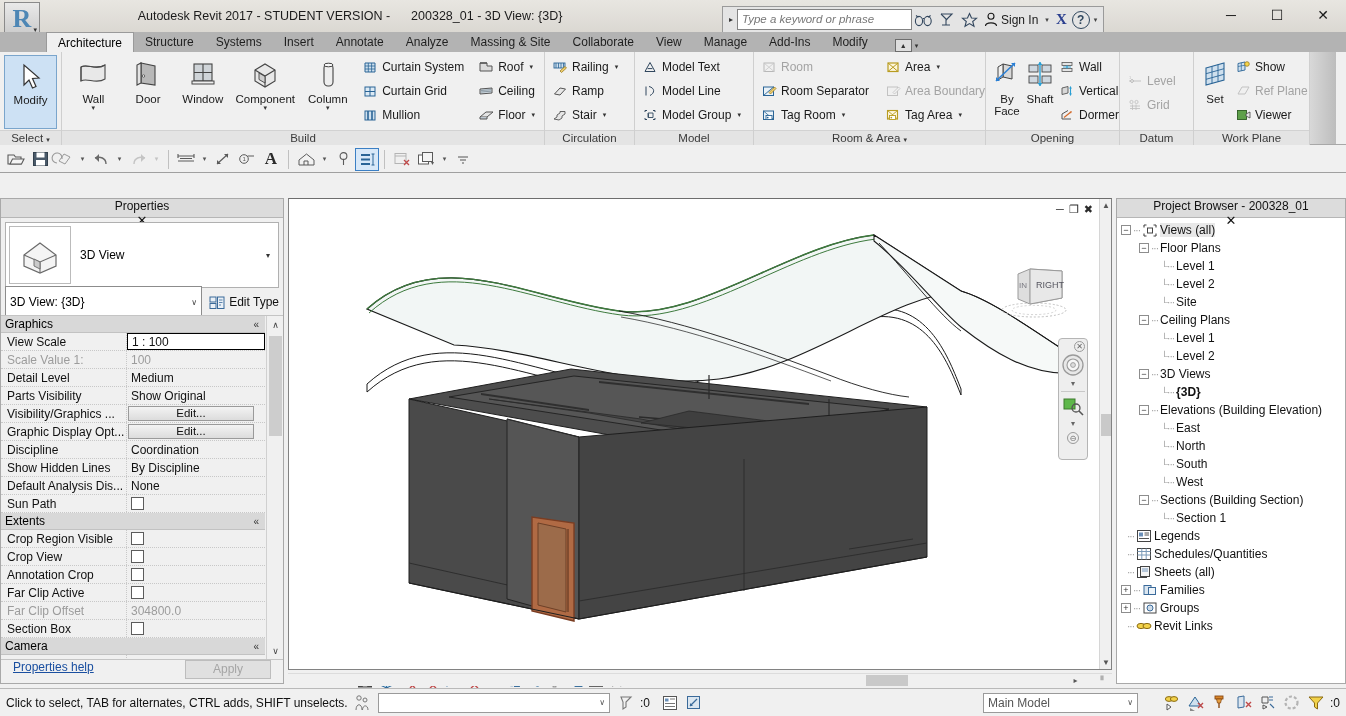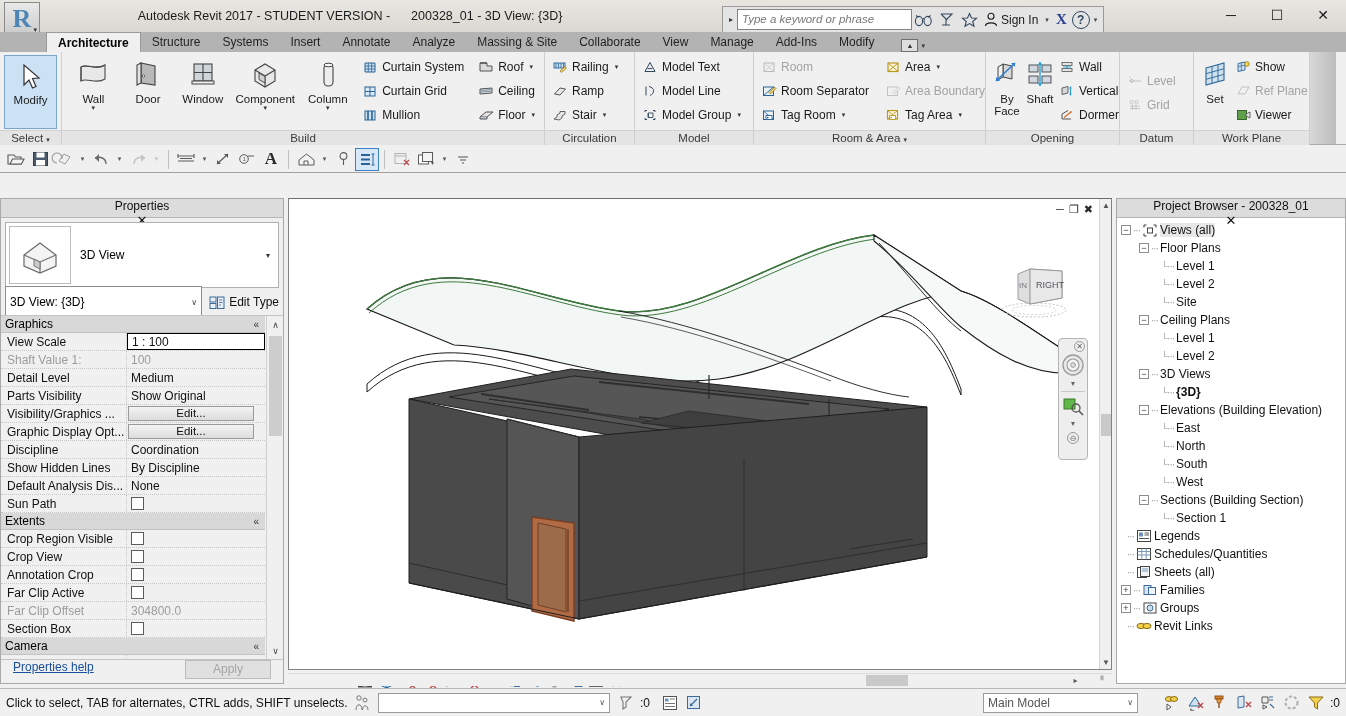--- a/index.html
+++ b/index.html
@@ -87,21 +87,20 @@
     padding-left: 46px;
   }
   .tab {
     height: 20px; line-height: 20px; padding: 0 11px;
     font-size: 12px; color: #1f1f1f; white-space: nowrap;
   }
   .tab.active {
     background: #f0f0f0; color: #000;
     border-left: 1px solid #9a9a9a; border-right: 1px solid #9a9a9a;
     border-top: 1px solid #9a9a9a;
-    font-weight: bold;
   }
   .tab-min {
     display: flex; align-items: center; gap: 3px; padding-left: 16px;
   }
   .tab-min .box {
     width: 17px; height: 13px; border: 1px solid #6d6d6d; background: #dedede;
     display: flex; align-items: center; justify-content: center;
     font-size: 7px; color: #333;
   }
 
@@ -1027,21 +1026,21 @@
 
         <div class="grp-row">
           <span class="gname">Graphics</span>
           <span class="gchev">«</span>
         </div>
         <div class="prow">
           <div class="pk">View Scale</div>
           <div class="pv boxed">1 : 100</div>
         </div>
         <div class="prow dis">
-          <div class="pk">Shaft Value      1:</div>
+          <div class="pk">Scale Value      1:</div>
           <div class="pv">100</div>
         </div>
         <div class="prow">
           <div class="pk">Detail Level</div>
           <div class="pv">Medium</div>
         </div>
         <div class="prow">
           <div class="pk">Parts Visibility</div>
           <div class="pv">Show Original</div>
         </div>

